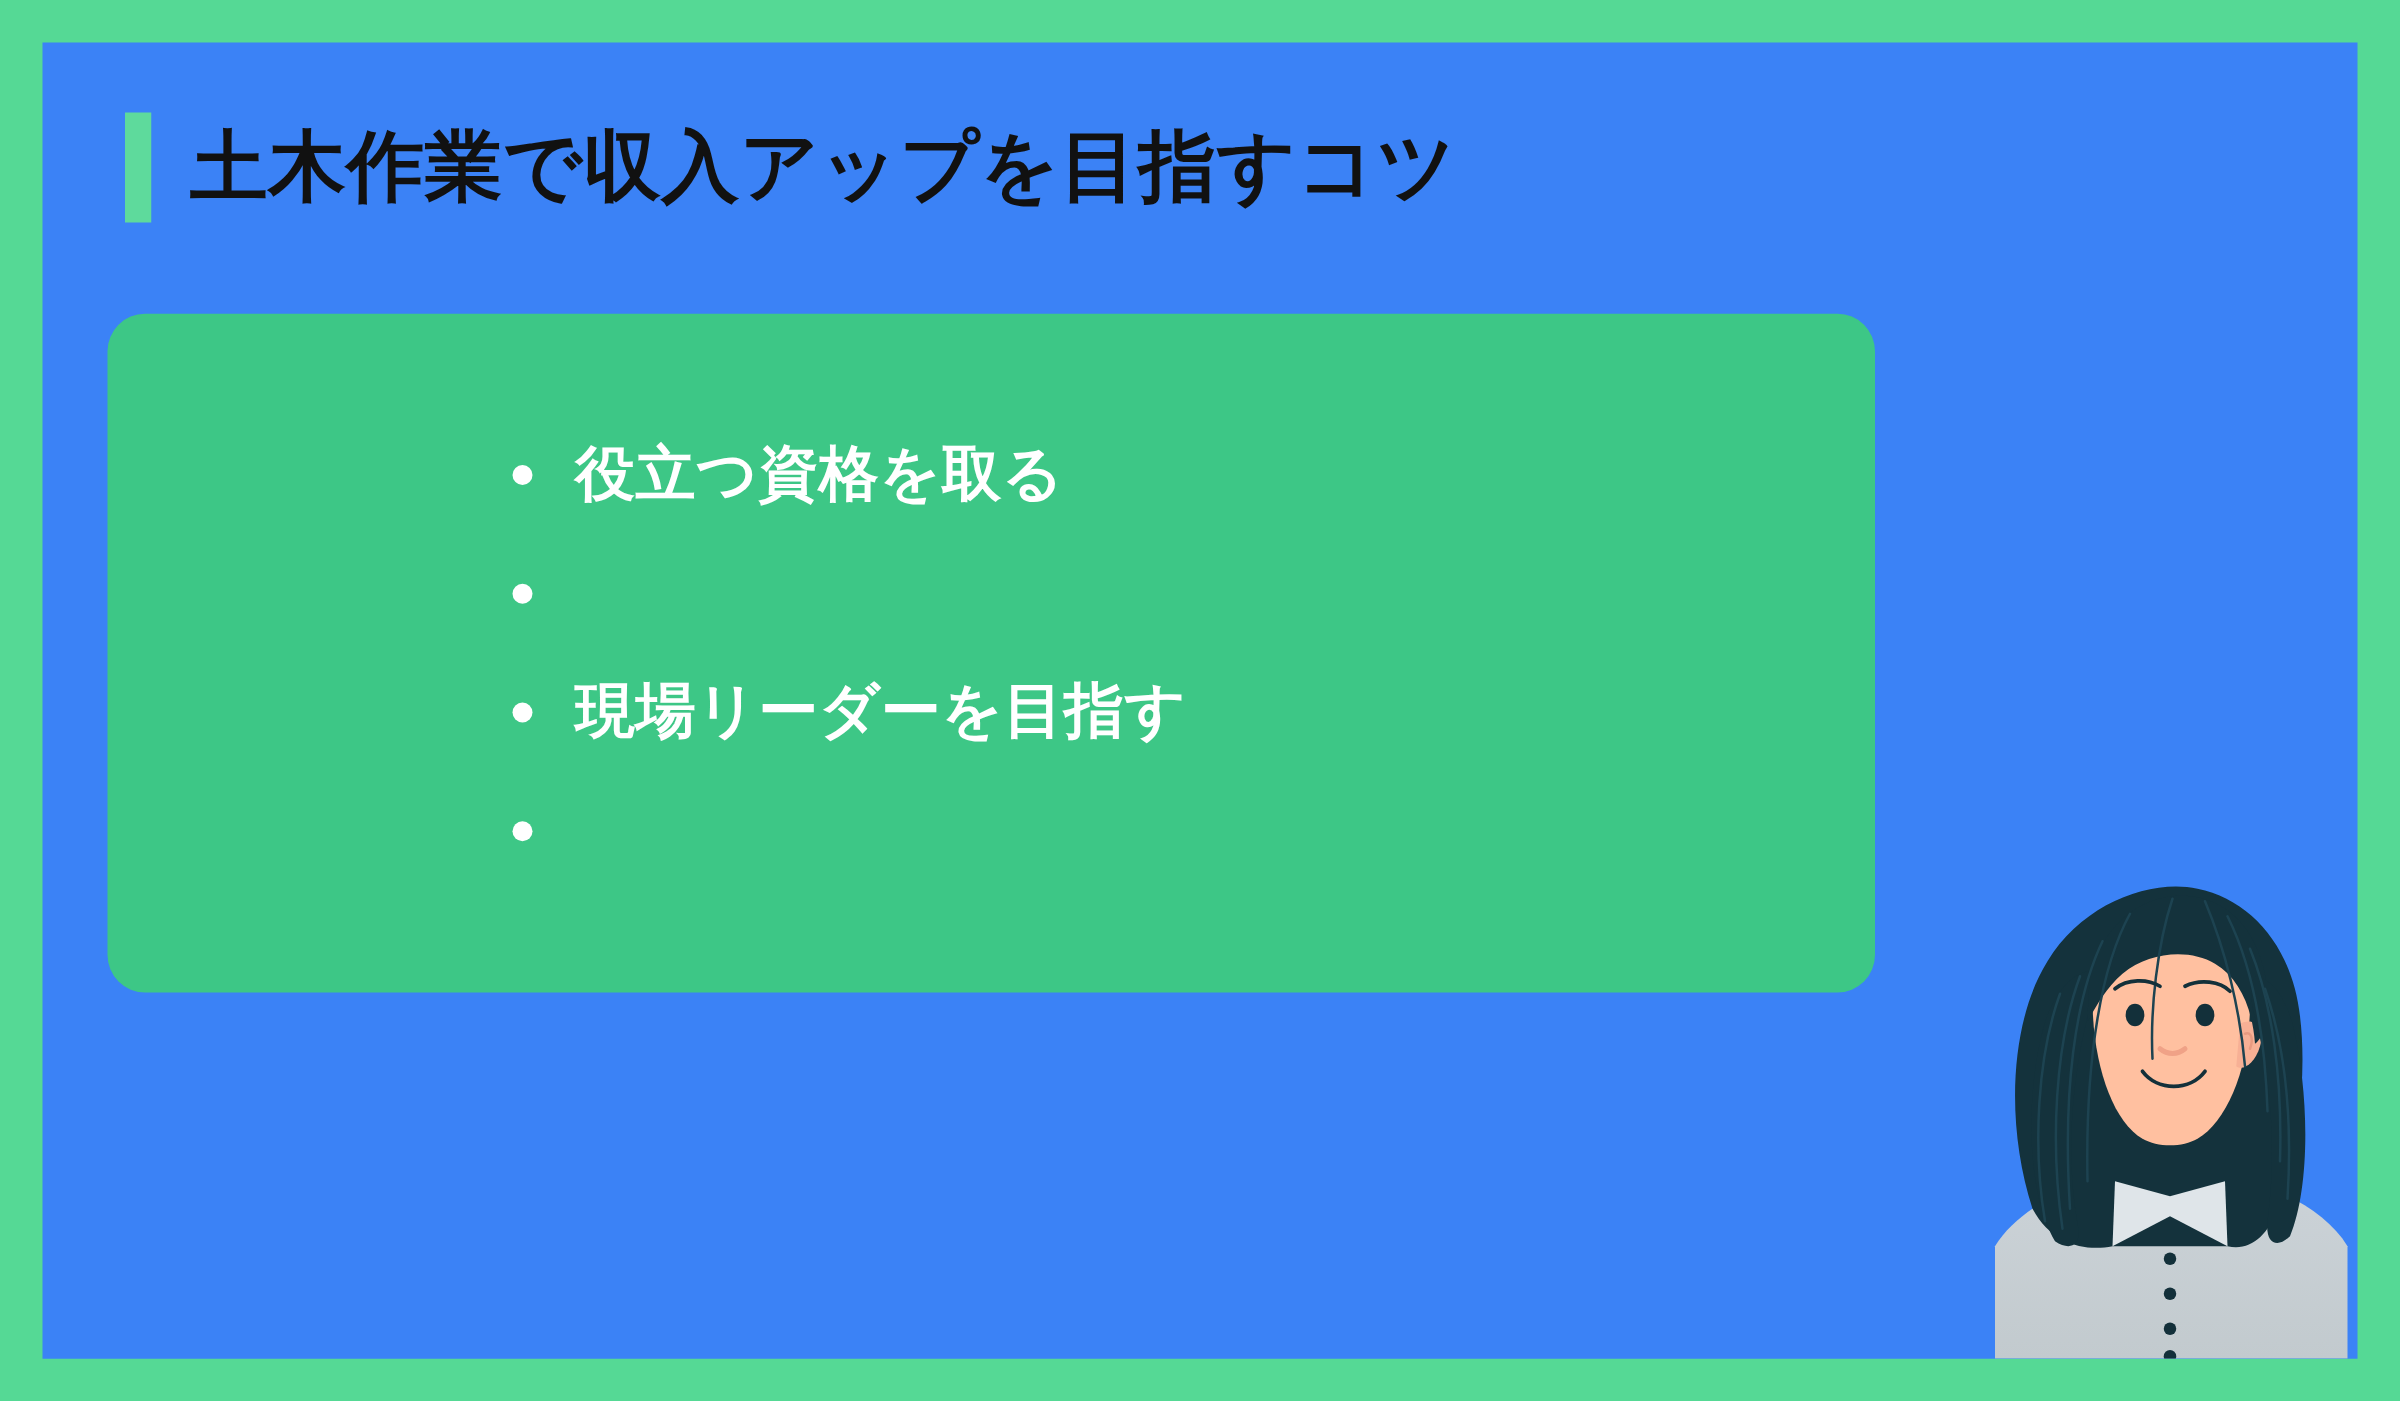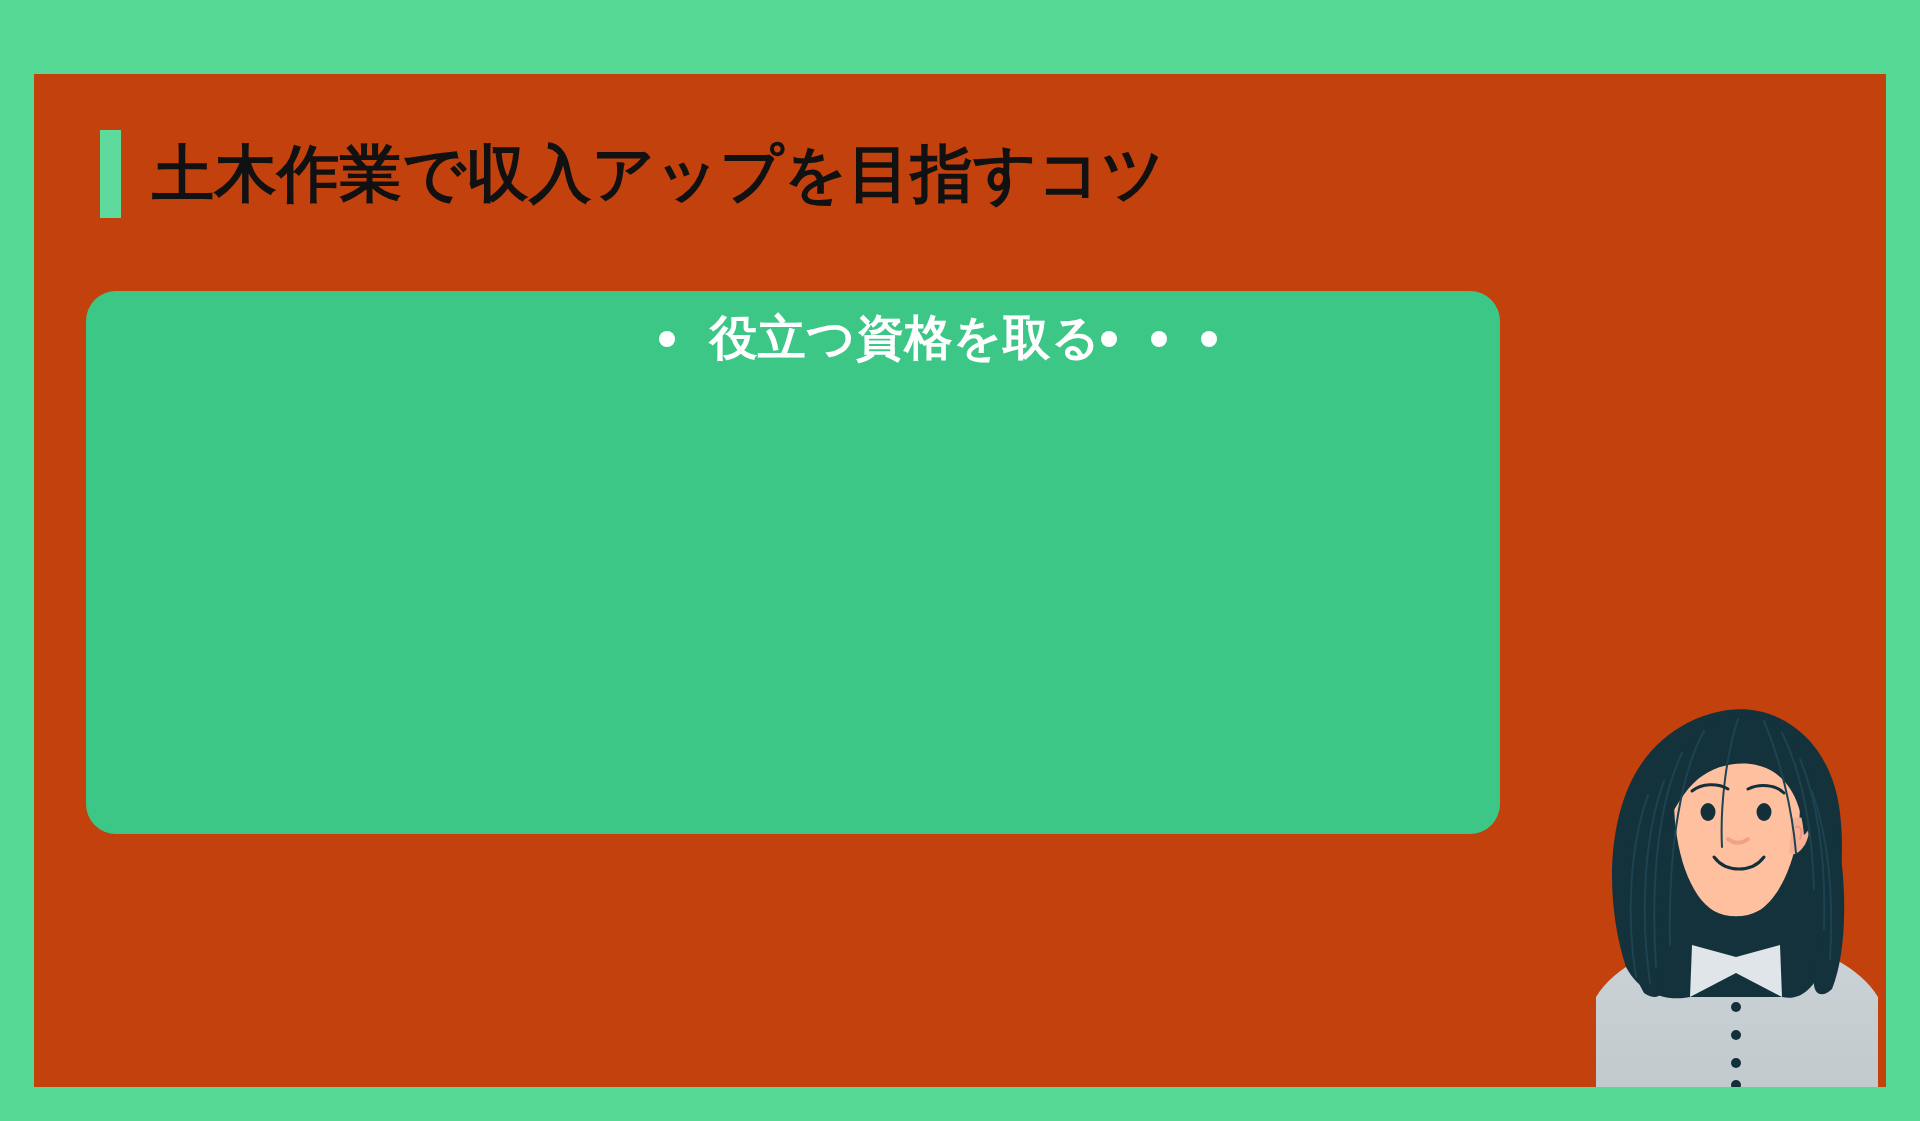--- a/index.html
+++ b/index.html
@@ -23,23 +23,22 @@
     height: 1121px;
     background: #55d995;
     box-sizing: border-box;
   }
   .slide-inner {
     position: absolute;
     left: 34px;
     top: 34px;
     right: 34px;
     bottom: 34px;
-    background: #c2410c;
+    background: #3b82f6;
     overflow: hidden;
-    margin-top: 40px;
   }
 
   
   .title-row {
     position: absolute;
     left: 66px;
     top: 52px;
     display: flex;
     align-items: center;
     height: 96px;
@@ -73,20 +72,21 @@
   .bullet-list {
     position: absolute;
     left: 0;
     top: 0;
     width: 100%;
     height: 100%;
     margin: 0;
     padding: 0;
     list-style: none;
     display: flex;
+    flex-direction: column;
     justify-content: center;
     align-items: flex-start;
     box-sizing: border-box;
     padding-left: 324px;
   }
   .bullet-item {
     display: flex;
     align-items: center;
     margin: 0;
     padding: 0;
@@ -138,20 +138,21 @@
       <ul class="bullet-list">
         <li class="bullet-item">
           <span class="bullet-dot"></span>
           <span class="bullet-label">役立つ資格を取る</span>
         </li>
         <li class="bullet-item">
           <span class="bullet-dot"></span>
         </li>
         <li class="bullet-item">
           <span class="bullet-dot"></span>
+          <span class="bullet-label">現場リーダーを目指す</span>
         </li>
         <li class="bullet-item">
           <span class="bullet-dot"></span>
         </li>
       </ul>
     </div>
 
     <div class="illustration">
       <svg viewBox="0 0 300 420" xmlns="http://www.w3.org/2000/svg">
         <defs>

